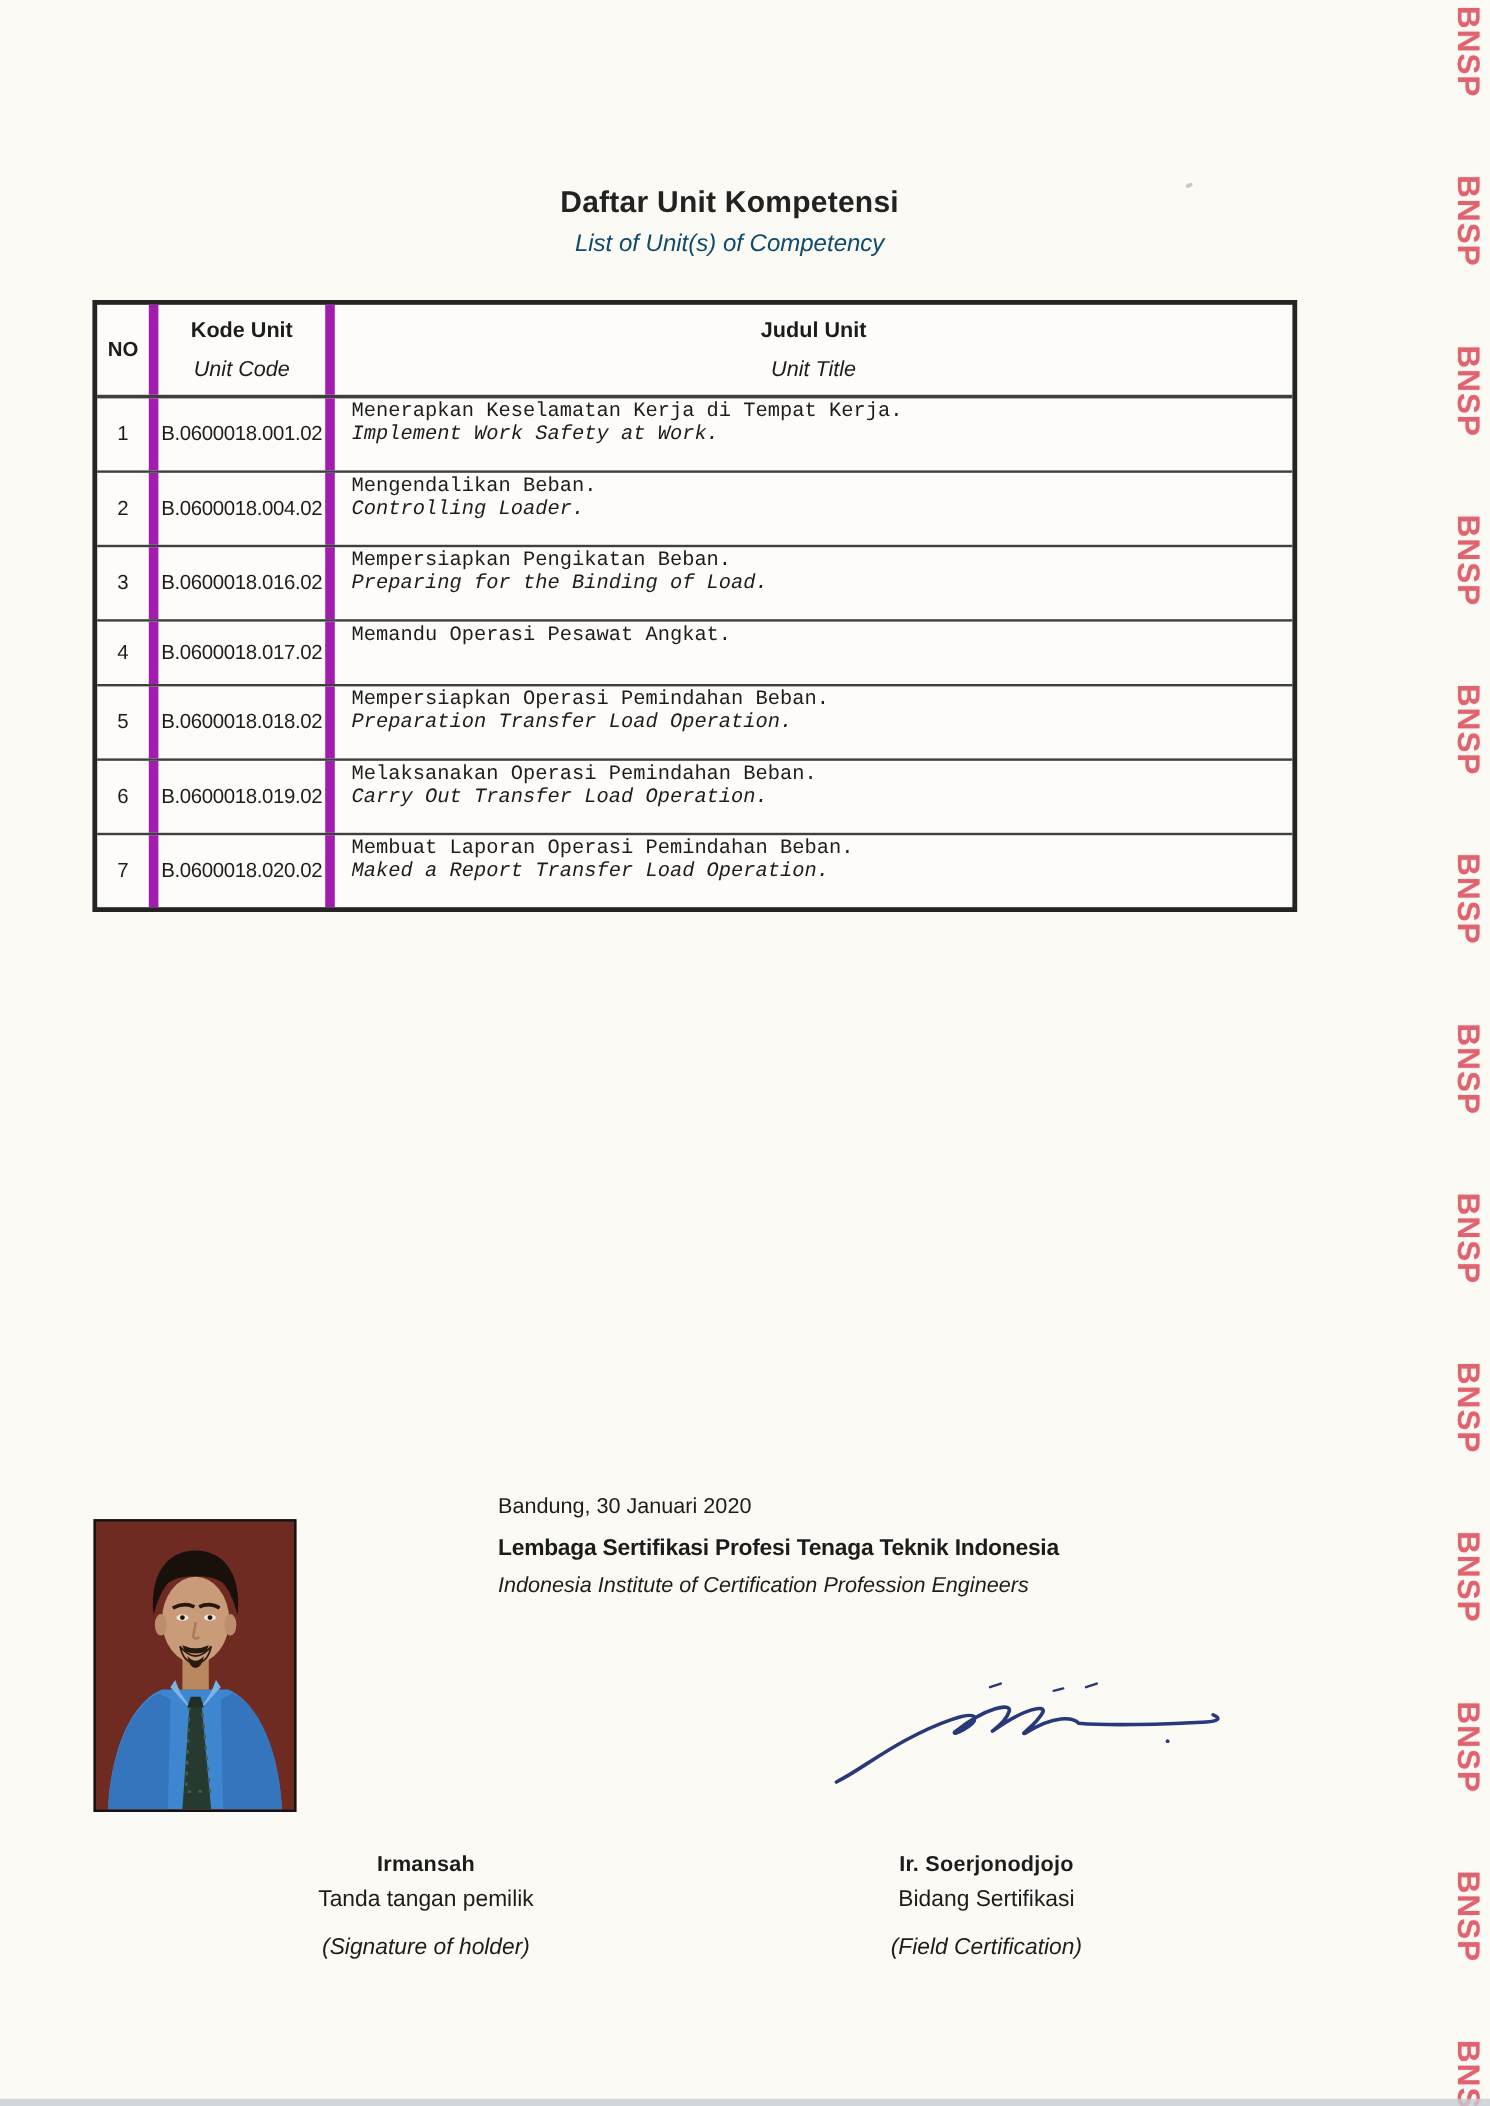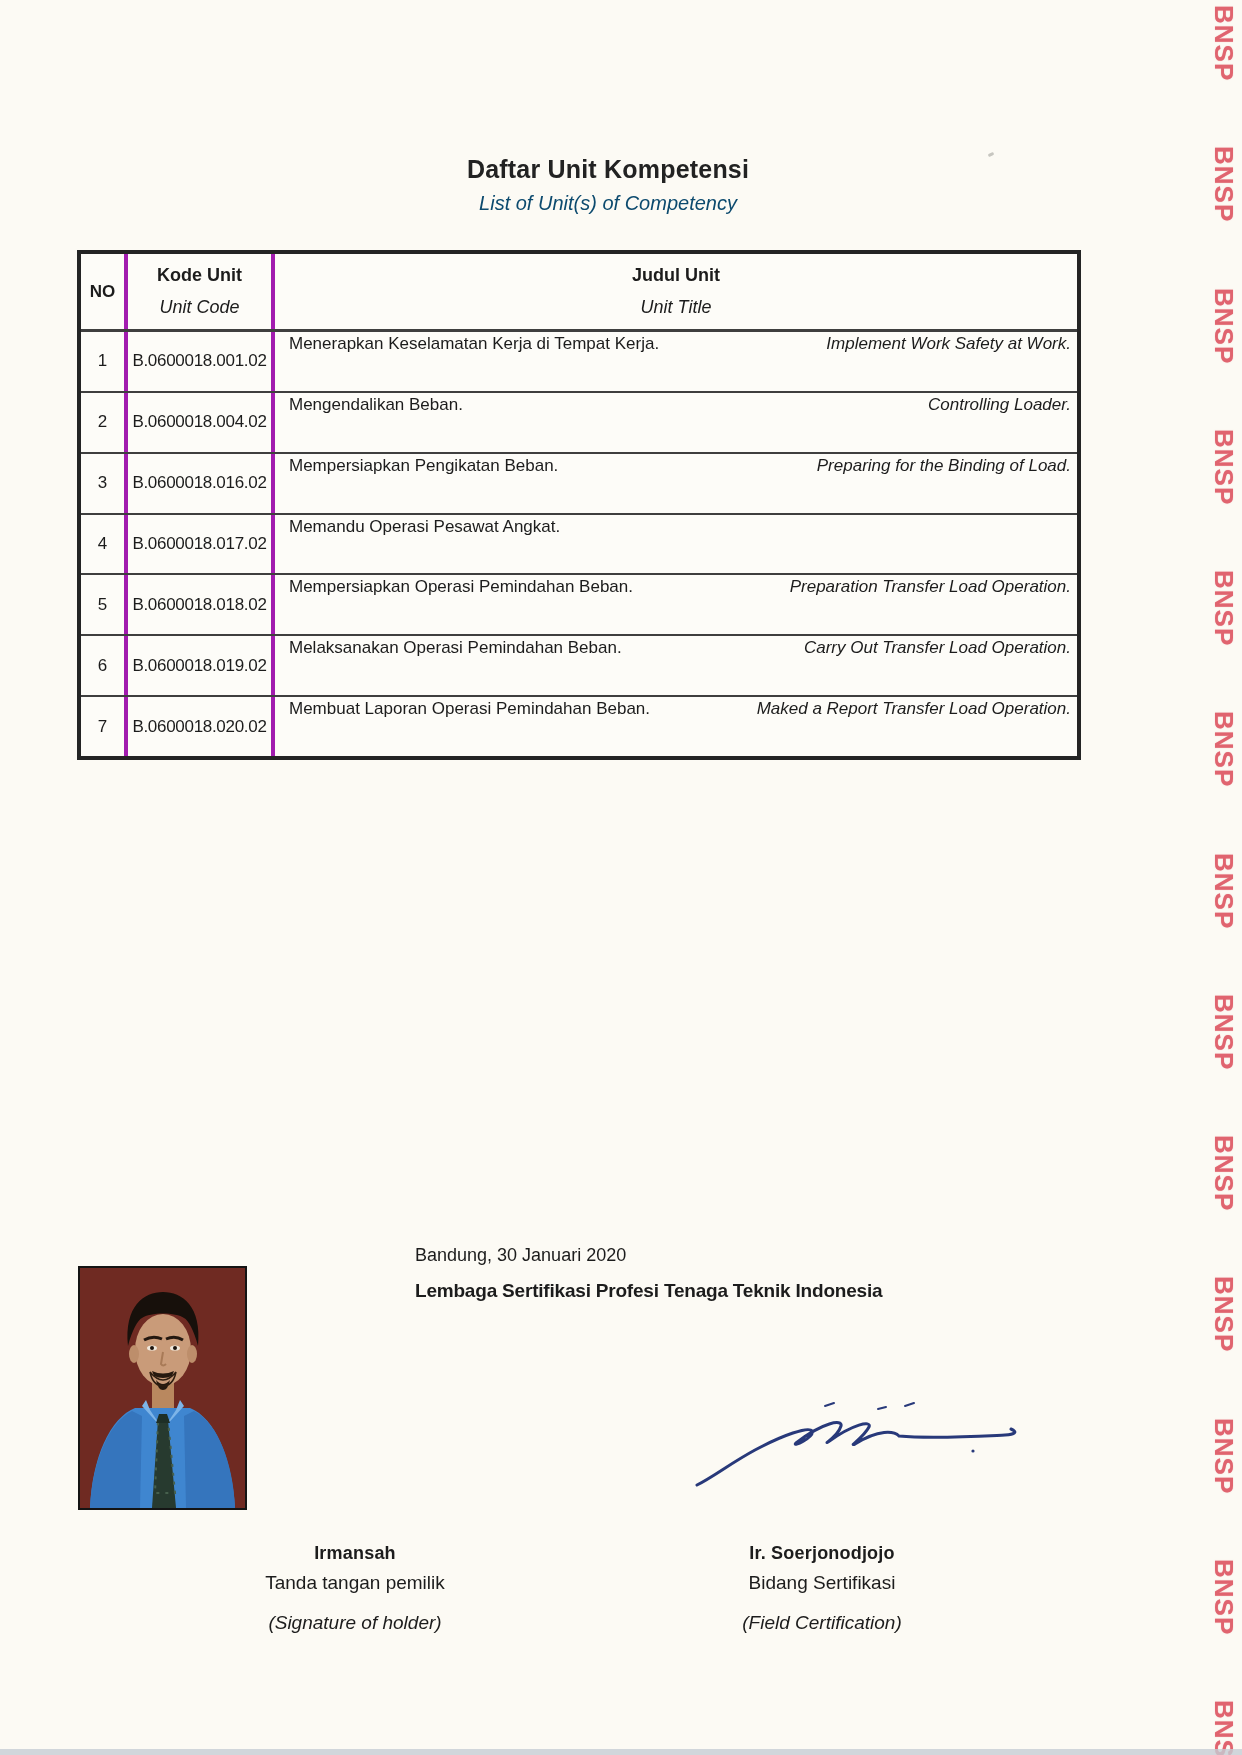--- a/index.html
+++ b/index.html
@@ -22,25 +22,25 @@
                background:#9a9a96; border-radius:2px; transform:rotate(-25deg); opacity:.55; }
 
   
   .tbl {
     position:absolute; left:77px; top:250px; width:1004px; height:510px;
     border:4px solid #242424; display:flex; flex-direction:column;
     background:#fdfcf8;
   }
   .tr { display:grid; grid-template-columns:43px 147px 1fr; flex:1 1 0; border-top:2px solid #3f3f3f; }
   .tr.head { flex:0 0 76px; border-top:none; border-bottom:1px solid #3f3f3f; }
-  .td { border-left:4px solid #a21caf; min-width:0; }
+  .td { border-left:8px solid #a21caf; min-width:0; }
   .td:first-child { border-left:none; }
   .c-no  { display:flex; align-items:center; justify-content:center; font-size:17px; }
   .c-code{ display:flex; align-items:center; justify-content:center; font-size:17px; letter-spacing:-.3px; }
-  .c-title{ padding:2px 6px 20px 14px; display:flex; flex-direction:row; justify-content:space-between; }
+  .c-title{ padding:2px 6px 20px 14px; display:flex; flex-direction:column; justify-content:space-between;font-family:Liberation Mono, monospace; }
   .t-id { font-size:17px; }
   .t-en { font-size:17px; font-style:italic; }
   .head .c-no { font-weight:bold; font-size:17px; }
   .h-stack { display:flex; flex-direction:column; justify-content:space-around; align-items:center; padding:6px 0; }
   .h-bold { font-weight:bold; font-size:18px; }
   .h-ital { font-style:italic; font-size:18px; }
 
   
   .wm-col {
     position:absolute; left:1197px; top:5px; height:1750px; width:40px;
@@ -171,20 +171,21 @@
     <div class="wm-item" style="color: rgb(224, 100, 111);">BNSP</div>
     <div class="wm-item" style="color: rgb(224, 100, 111);">BNSP</div>
     <div class="wm-item" style="color: rgb(224, 100, 111);">BNSP</div>
     <div class="wm-item" style="color: rgb(224, 100, 111);">BNSP</div>
     <div class="wm-item" style="color: rgb(224, 100, 111);">BNSP</div>
   </div>
 
 <div class="issuance">
   <div class="iss-date">Bandung, 30 Januari 2020</div>
   <div class="iss-org">Lembaga Sertifikasi Profesi Tenaga Teknik Indonesia</div>
+  <div class="iss-org-en">Indonesia Institute of Certification Profession Engineers</div>
 </div>
 
 <div class="photo">
   <svg width="165" height="240" viewBox="0 0 165 240" xmlns="http://www.w3.org/2000/svg">
     <rect x="0" y="0" width="165" height="240" fill="#6f2a22"></rect>
     <rect x="0" y="0" width="165" height="240" fill="url(#shade)" opacity="0"></rect>
 
     <path d="M10,240 C12,190 30,150 55,140 L110,140 C135,150 152,190 155,240 Z" fill="#3f86d0"></path>
     <path d="M10,240 C12,195 28,155 52,143 L62,148 L60,240 Z" fill="#3575bd"></path>
     <path d="M155,240 C153,195 138,155 114,143 L104,148 L106,240 Z" fill="#3575bd"></path>

